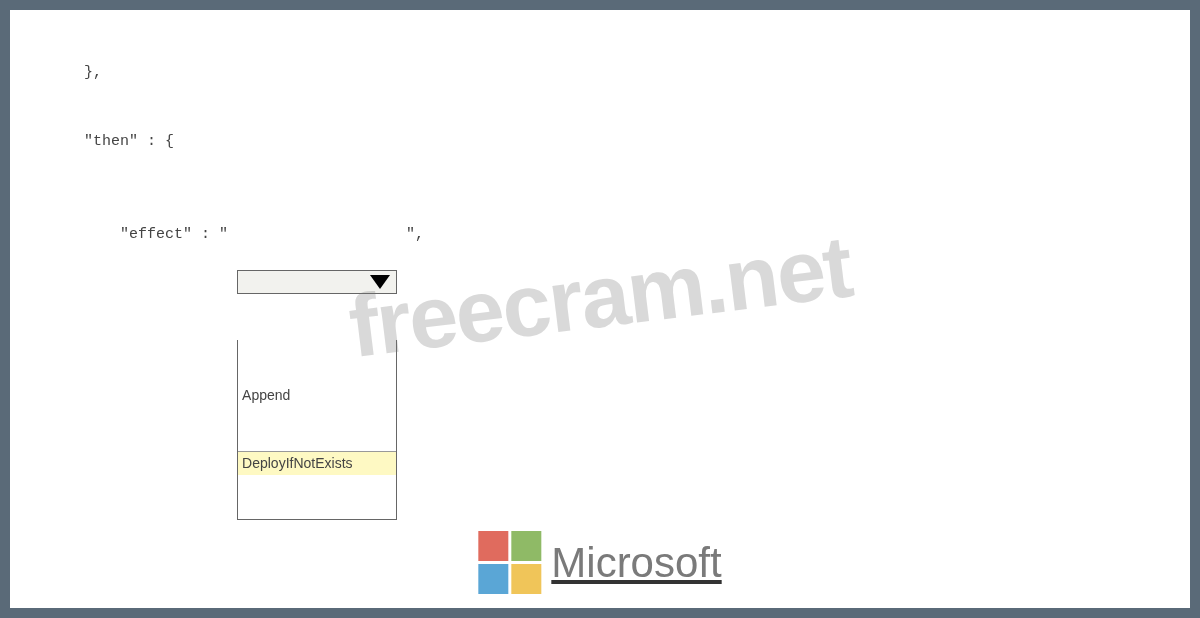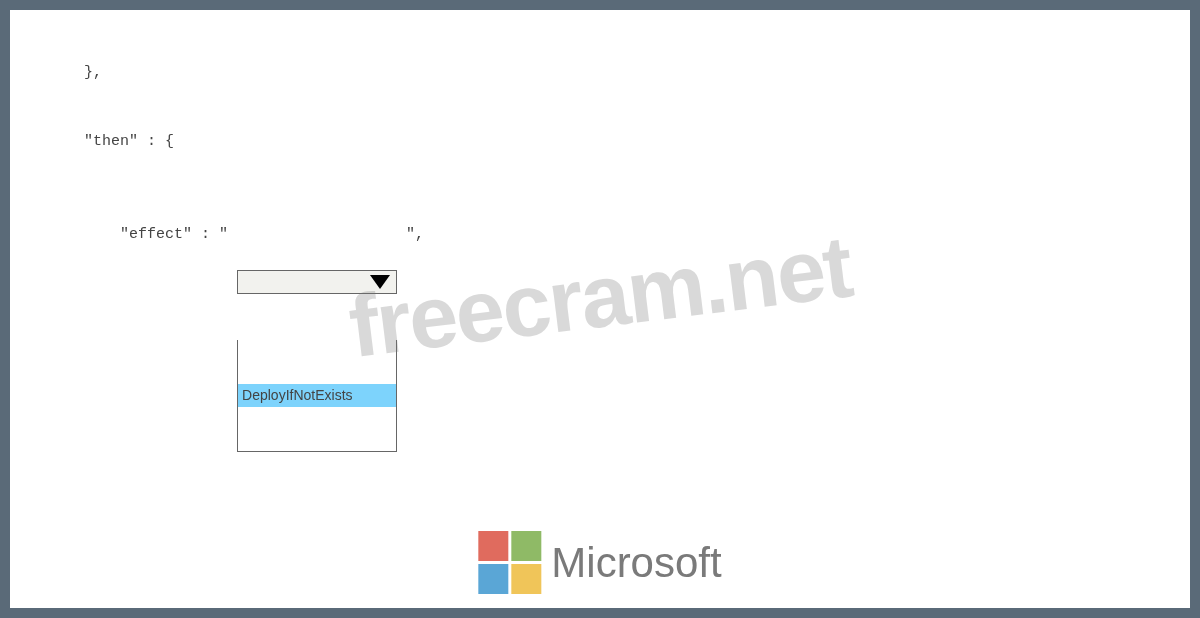--- a/index.html
+++ b/index.html
@@ -64,21 +64,21 @@
       border-top: none;
       background: #fff;
       font-family: Arial, Helvetica, sans-serif;
       font-size: 14px;
     }
     .dropdown-list .opt {
       padding: 1px 4px;
       border-top: 1px solid #999;
     }
     .dropdown-list .opt:first-child { border-top: none; }
-    .dropdown-list .opt.shaded { background: #7dd3fc; }
+    .dropdown-list .opt.shaded { background: #fef9c3; }
     .after-text { white-space: pre; }
     .watermark {
       position: absolute;
       top: 50%;
       left: 50%;
       transform: translate(-50%, -62%) rotate(-7deg);
       font-family: Arial, Helvetica, sans-serif;
       font-size: 88px;
       font-weight: bold;
       color: rgba(120,120,120,0.28);
@@ -87,20 +87,21 @@
       white-space: nowrap;
     }
     .ms-logo {
       position: absolute;
       bottom: 14px;
       left: 50%;
       transform: translateX(-50%);
       display: flex;
       align-items: center;
       gap: 10px;
+      text-decoration: underline;
     }
     .ms-grid {
       display: grid;
       grid-template-columns: 30px 30px;
       grid-template-rows: 30px 30px;
       gap: 3px;
     }
     .sq-r { background: #e06b5e; }
     .sq-g { background: #8fba66; }
     .sq-b { background: #5aa6d6; }
@@ -120,20 +121,21 @@
     <span class="code-line">      },</span>
     <span class="code-line">      "then" : {</span>
 
     <div class="inline-row">
       <span class="pre-text">          "effect" : " </span>
       <div class="dropdown-wrap">
         <div class="dropdown-box d1">
           <span class="dropdown-tri"></span>
         </div>
         <div class="dropdown-list">
+          <div class="opt">Append</div>
           <div class="opt shaded">DeployIfNotExists</div>
         </div>
       </div>
       <span class="after-text"> ",</span>
     </div>
 
     <span class="code-line"></span>
     <span class="code-line"></span>
     
     

